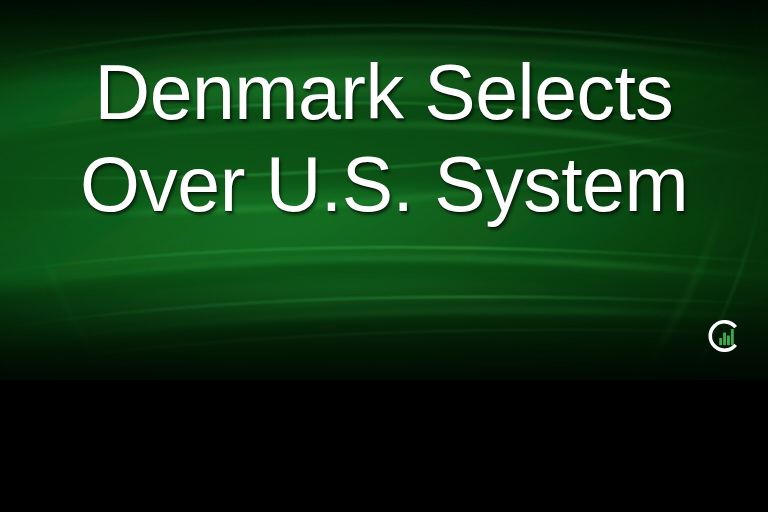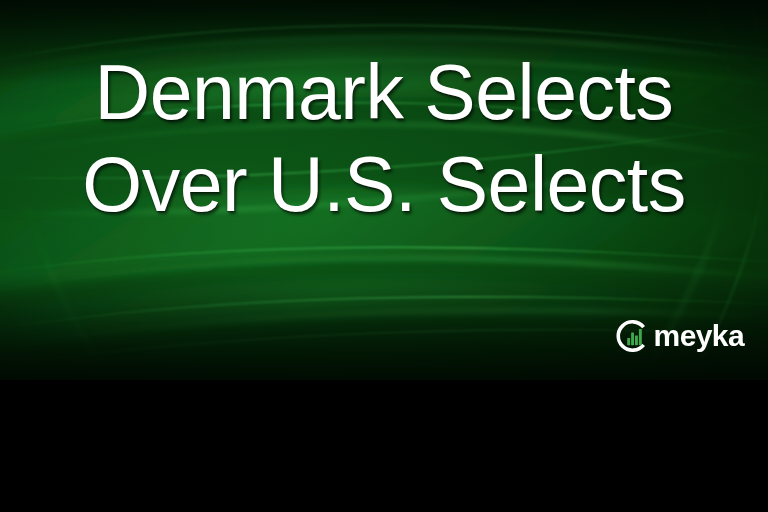--- a/index.html
+++ b/index.html
@@ -173,29 +173,28 @@
 
       <path d="M60,-20 C-10,120 6,300 110,512" fill="none" stroke="url(#gStreakB)" stroke-width="2.6" filter="url(#blurMd)" opacity="0.3"></path>
     </svg>
   </div>
 
   <div class="bg-layer" id="bg-vignette"></div>
   <div class="bg-layer" id="bg-corners"></div>
 
   <div id="headline">
     <span class="headline-line">Denmark Selects</span>
-    <span class="headline-line">Over U.S. Selects</span>
+    <span class="headline-line">Over U.S. System</span>
   </div>
 
   <div id="logo">
     <svg id="logo-mark" viewBox="0 0 36 36" xmlns="http://www.w3.org/2000/svg">
 
       <path d="M27.6 9.2 A 14.2 14.2 0 1 0 27.6 26.8" fill="none" stroke="#ffffff" stroke-width="3.6" stroke-linecap="butt"></path>
 
       <rect x="11.2" y="20.0" width="2.9" height="7.2" rx="0.4" fill="#3fa84b"></rect>
       <rect x="15.1" y="14.6" width="2.9" height="12.6" rx="0.4" fill="#3fa84b"></rect>
       <rect x="19.0" y="17.4" width="2.9" height="9.8" rx="0.4" fill="#3fa84b"></rect>
       <rect x="22.9" y="11.0" width="2.9" height="16.2" rx="0.4" fill="#3fa84b"></rect>
     </svg>
-    <span id="logo-wordmark">meyka</span>
   </div>
 
 </div>
 
 </body></html>

